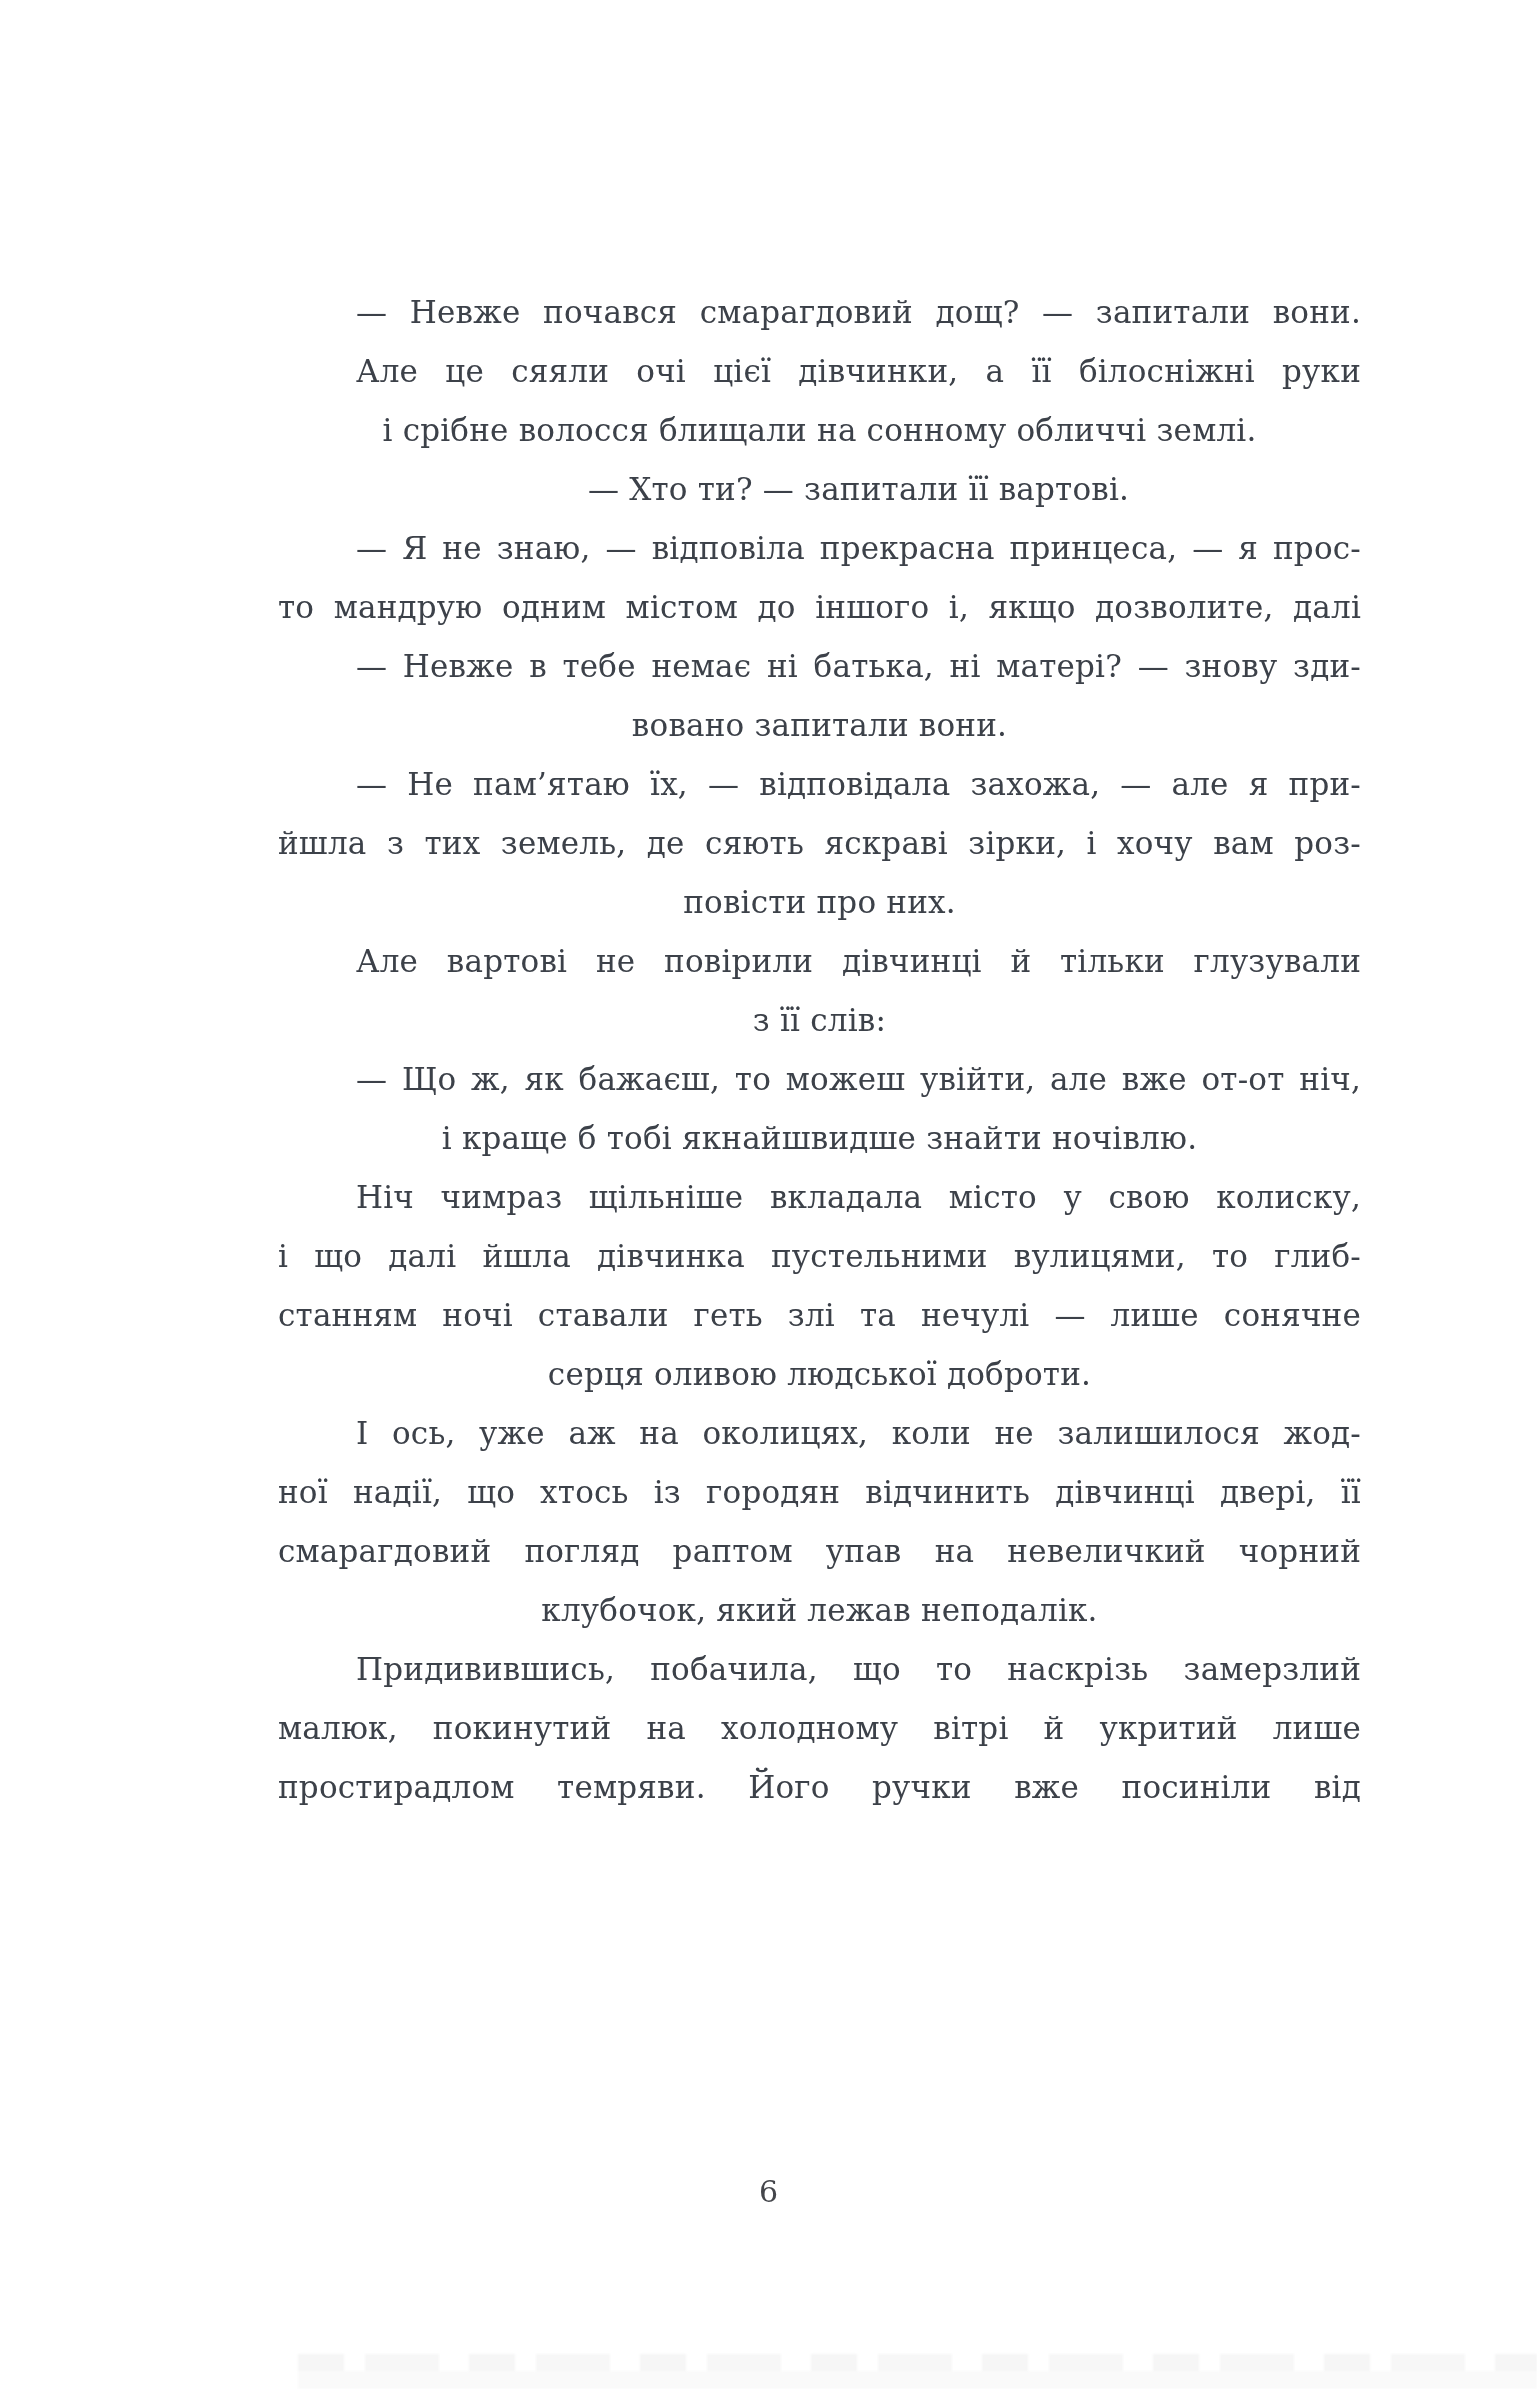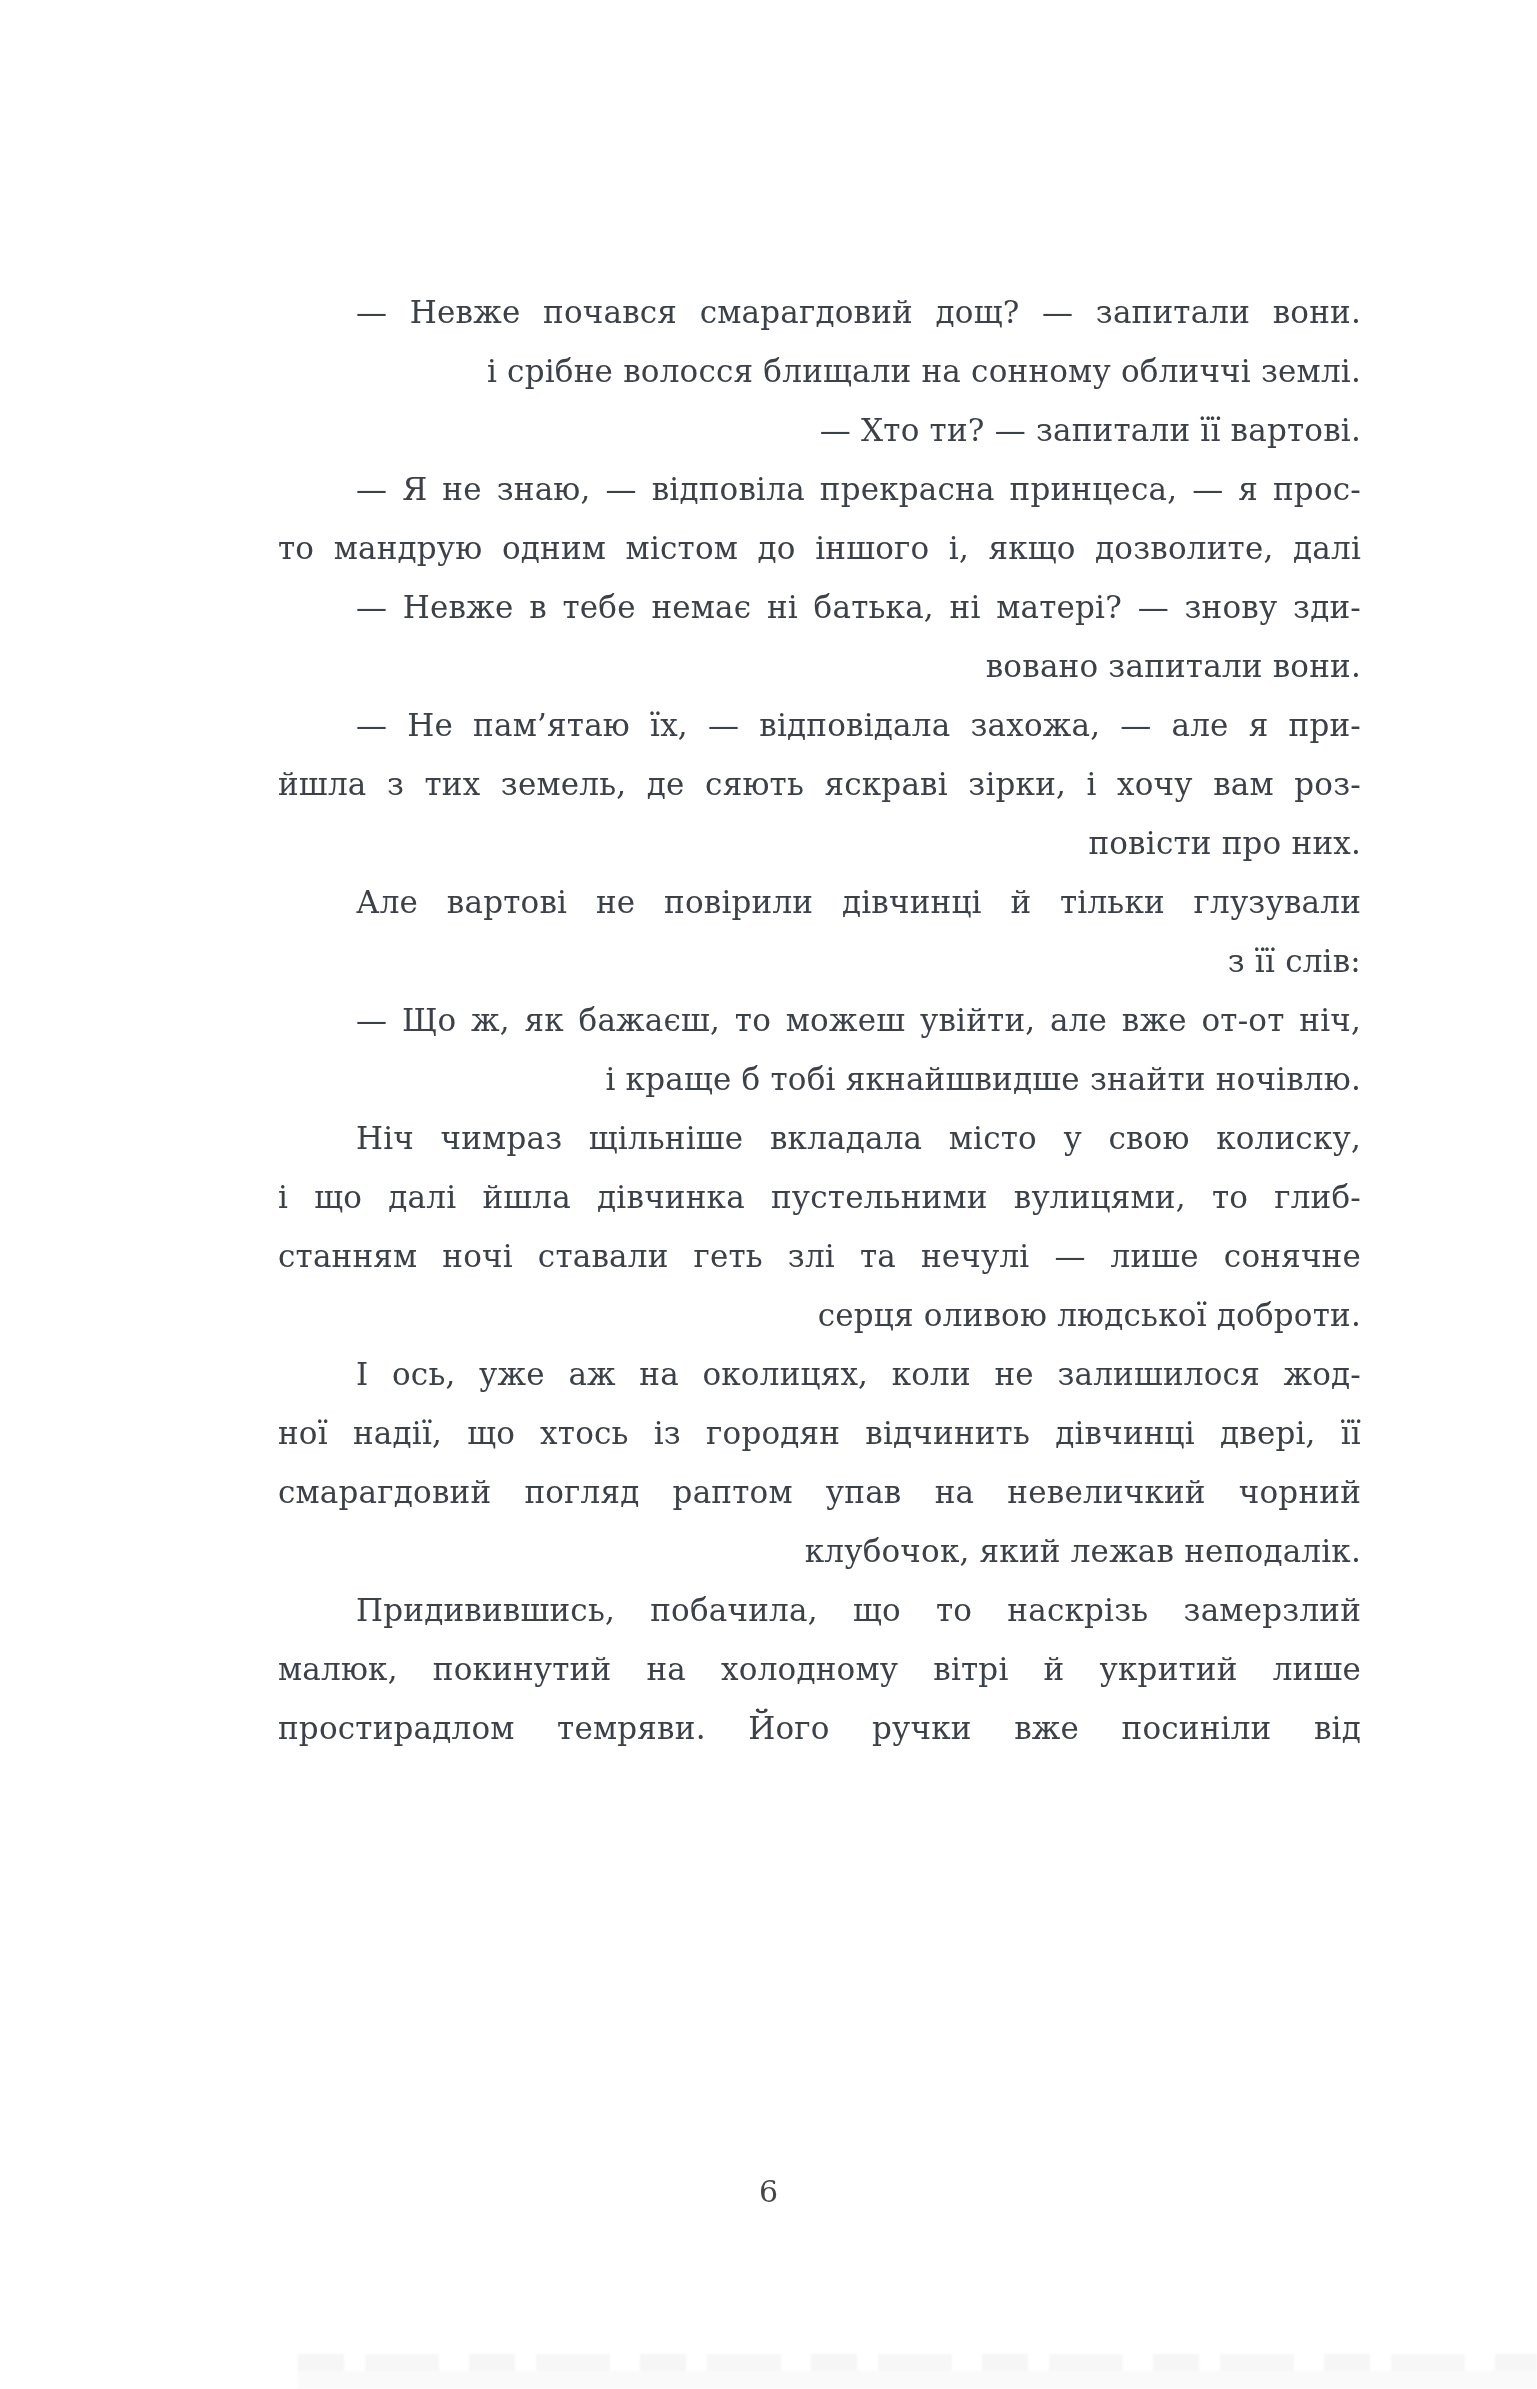--- a/index.html
+++ b/index.html
@@ -19,21 +19,21 @@
     position: absolute;
     left: 278px;
     top: 283px;
     width: 1083px;
     font-size: 31px;
     line-height: 59px;
     color: var(--text, #3c4149);
     letter-spacing: 0.2px;
   }
   .line {
-    text-align: right;
+    text-align: center;
     white-space: normal;
   }
   .line.fill {
     text-align: justify;
     text-align-last: justify;
   }
   .line.indent {
     padding-left: 78px;
   }
   .page-number {
@@ -77,20 +77,21 @@
     height: 17.6px;
     background: #fafafa;
   }
 </style>
 </head>
 <body>
 
 <div class="page">
   <div class="body-text">
       <div class="line fill indent">— Невже почався смарагдовий дощ? — запитали вони.</div>
+      <div class="line fill indent">Але це сяяли очі цієї дівчинки, а її білосніжні руки</div>
       <div class="line">і срібне волосся блищали на сонному обличчі землі.</div>
       <div class="line indent">— Хто ти? — запитали її вартові.</div>
       <div class="line fill indent">— Я не знаю, — відповіла прекрасна принцеса, — я прос-</div>
       <div class="line fill">то мандрую одним містом до іншого і, якщо дозволите, далі</div>
       <div class="line fill indent">— Невже в тебе немає ні батька, ні матері? — знову зди-</div>
       <div class="line">вовано запитали вони.</div>
       <div class="line fill indent">— Не пам’ятаю їх, — відповідала захожа, — але я при-</div>
       <div class="line fill">йшла з тих земель, де сяють яскраві зірки, і хочу вам роз-</div>
       <div class="line">повісти про них.</div>
       <div class="line fill indent">Але вартові не повірили дівчинці й тільки глузували</div>

